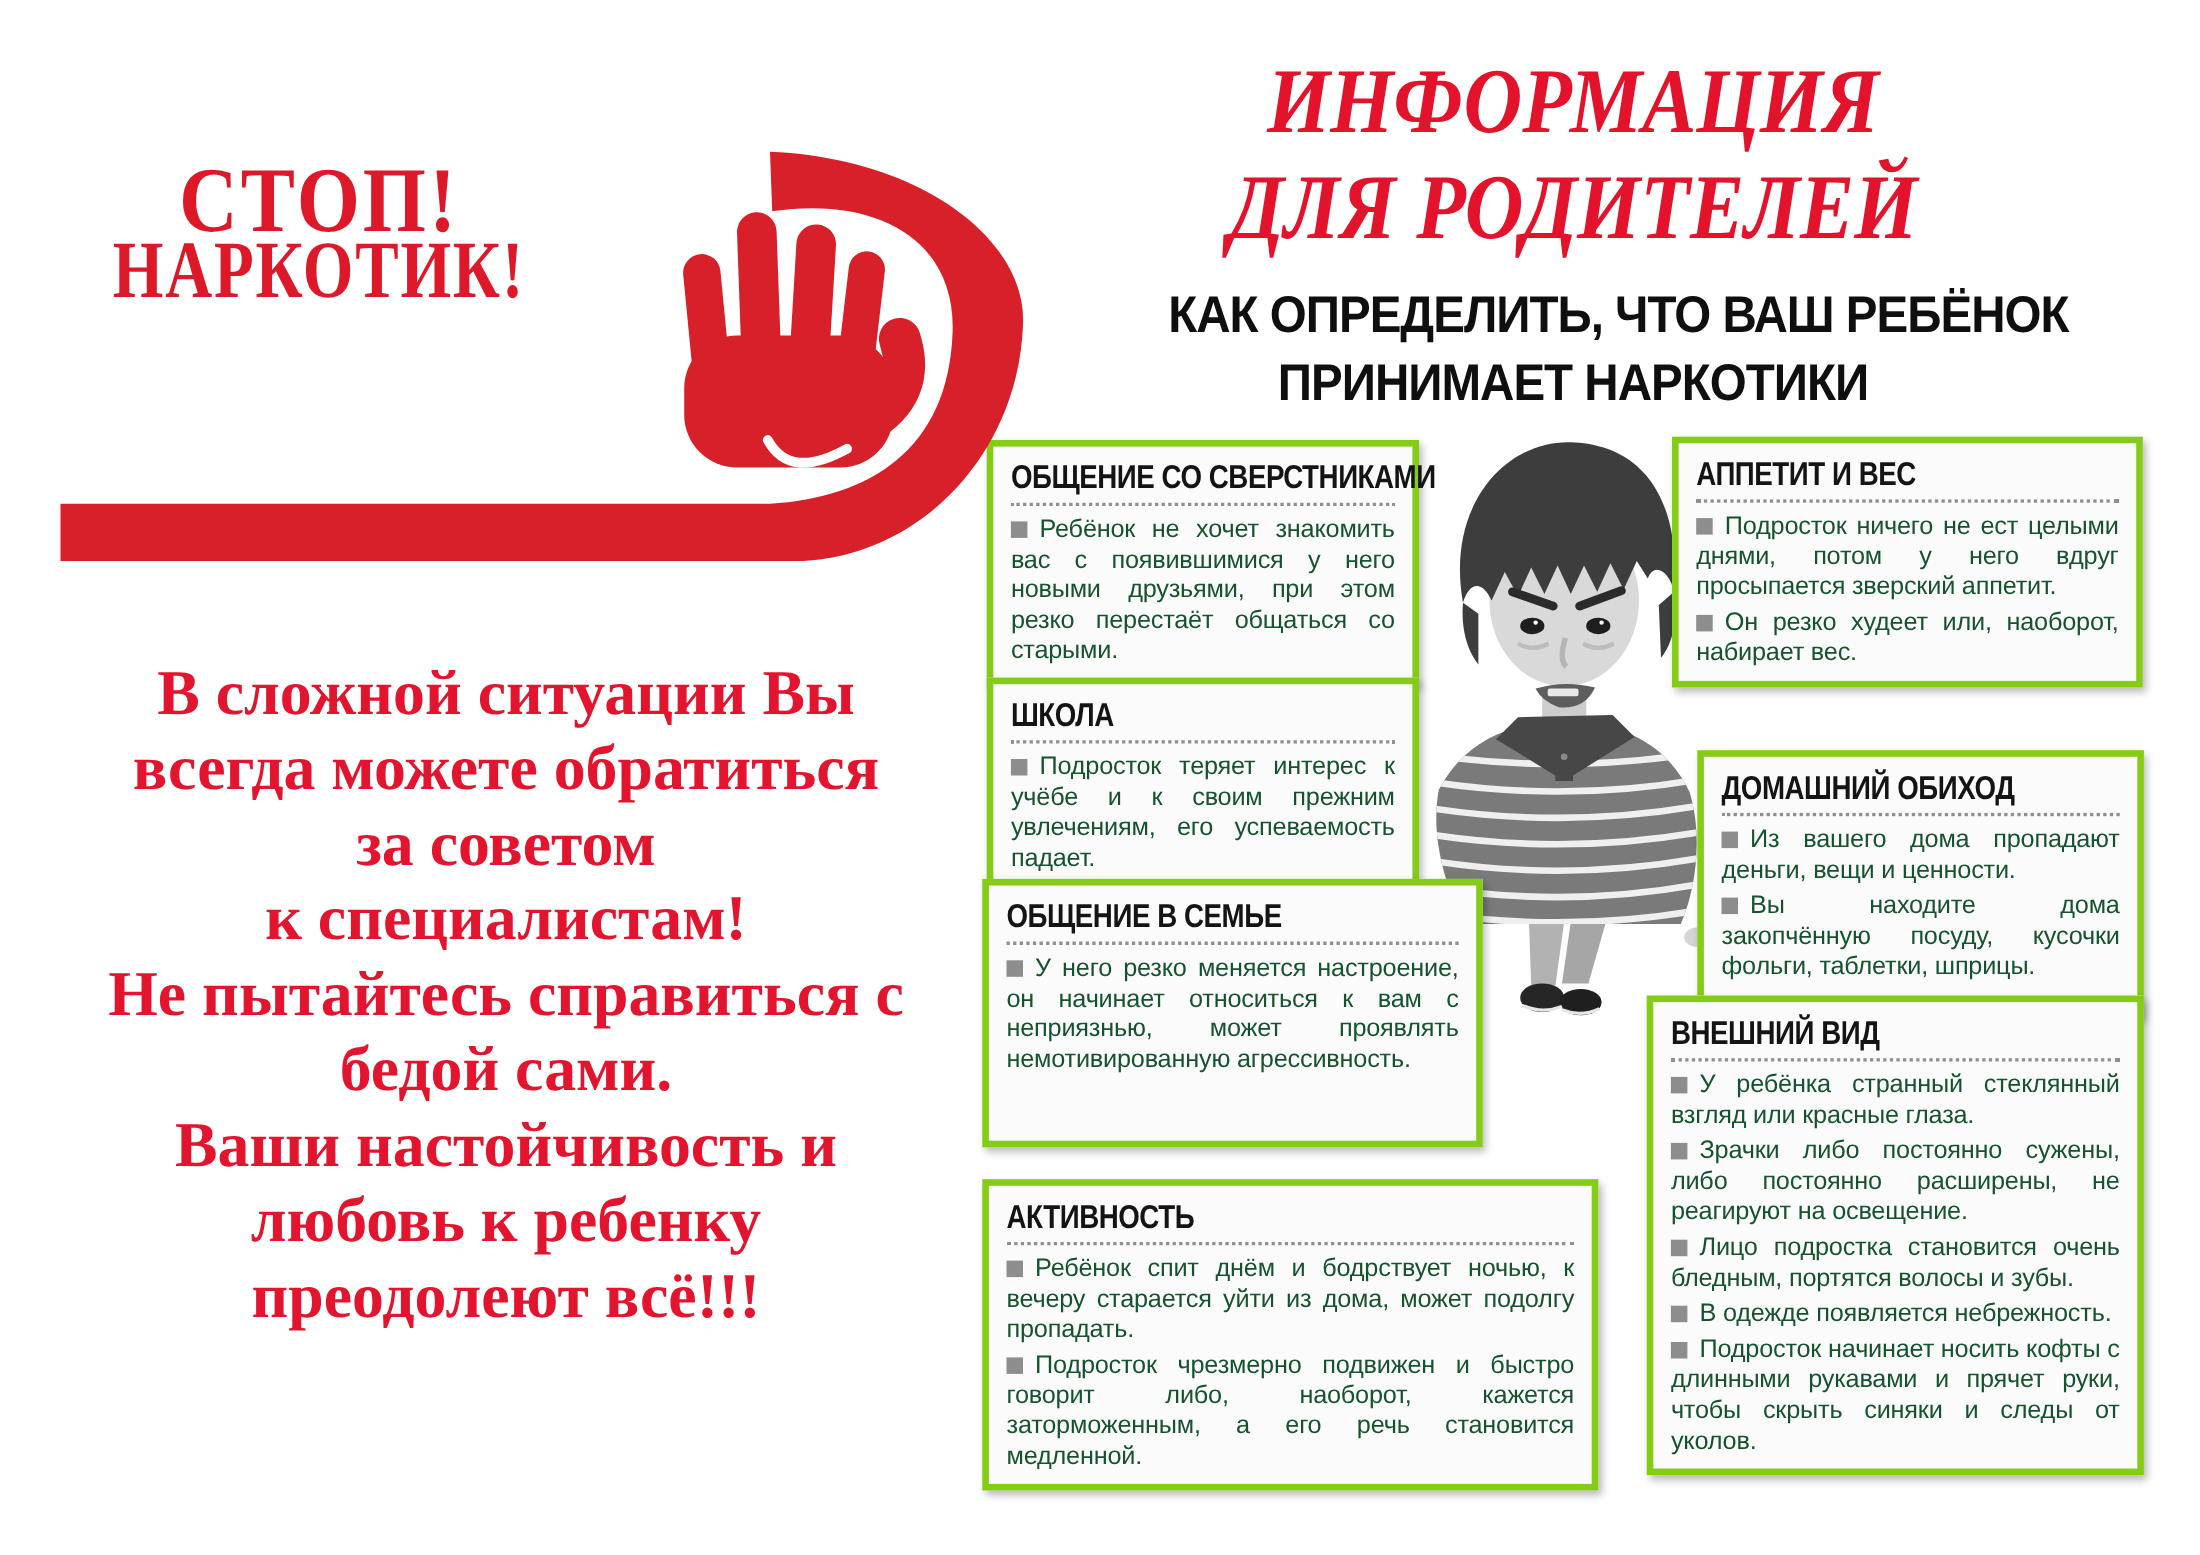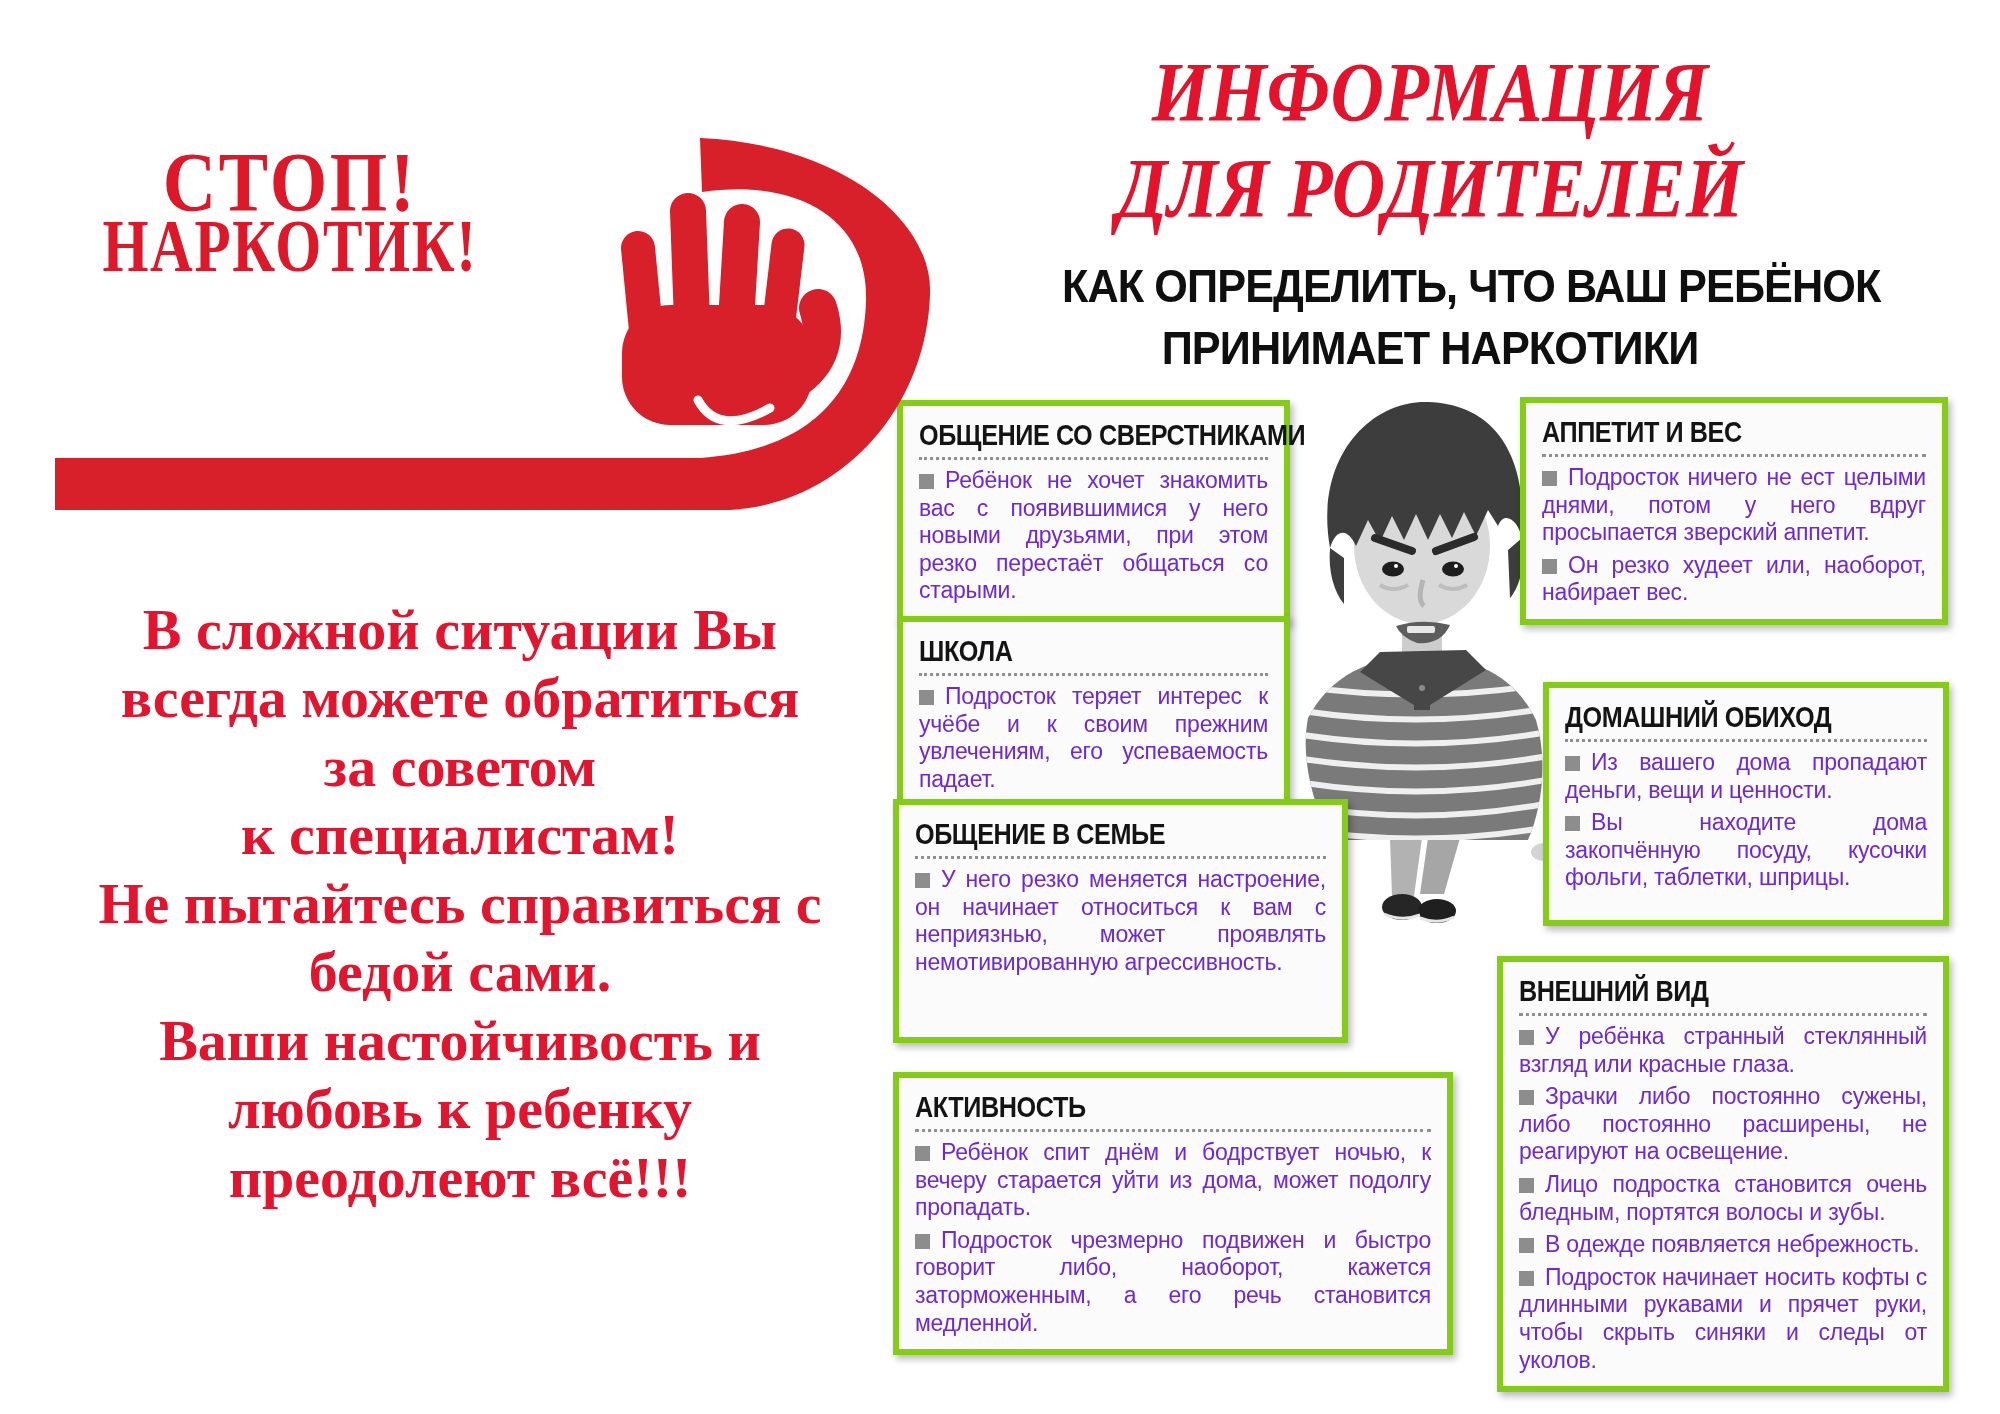--- a/index.html
+++ b/index.html
@@ -32,32 +32,32 @@
           font-family:"Liberation Serif",serif;font-weight:bold;
           font-size:58px;line-height:1.18;z-index:2;}
 
   
   .box{position:absolute;background:#fbfbfb;border:6px solid #84cc16;
        box-shadow:3px 4px 7px rgba(0,0,0,.28);padding:12px 16px 12px 16px;
        box-sizing:border-box;z-index:2;}
   .box-title{border-bottom:3px dotted #8f8f8f;padding-bottom:5px;margin-bottom:7px;white-space:nowrap;}
   .box-title span{display:inline-block;font-weight:700;font-size:30px;letter-spacing:-.5px;color:#141414;
                   transform:scaleX(.84);transform-origin:left center;}
-  .bullet{margin:5px 0 0 0;font-size:23px;line-height:1.2;letter-spacing:-.2px;color:#6d28d9;
+  .bullet{margin:5px 0 0 0;font-size:23px;line-height:1.2;letter-spacing:-.2px;color:#14532d;
           text-align:justify;}
   .sq{display:inline-block;width:15px;height:15px;background:#8d8d8d;margin-right:11px;
       vertical-align:baseline;transform:translateY(1px);}
 
   .b1{left:897px;top:400px;width:393px;min-height:178px;}
   .b2{left:897px;top:616px;width:393px;min-height:155px;}
   .b3{left:893px;top:799px;width:455px;min-height:244px;}
   .b4{left:893px;top:1072px;width:560px;min-height:228px;}
   .b5{left:1520px;top:397px;width:428px;min-height:222px;}
   .b6{left:1543px;top:654px;width:406px;min-height:244px;margin-top:28px;}
-  .b7{left:1497px;top:956px;width:452px;min-height:390px;}
+  .b7{left:1497px;top:905px;width:452px;min-height:390px;}
 
   svg{display:block;}
   .swoosh{left:0;top:80px;z-index:3;pointer-events:none;}
   .boy{left:1290px;top:388px;z-index:1;}
 </style>
 </head>
 <body>
 
 <div class="poster">
 

